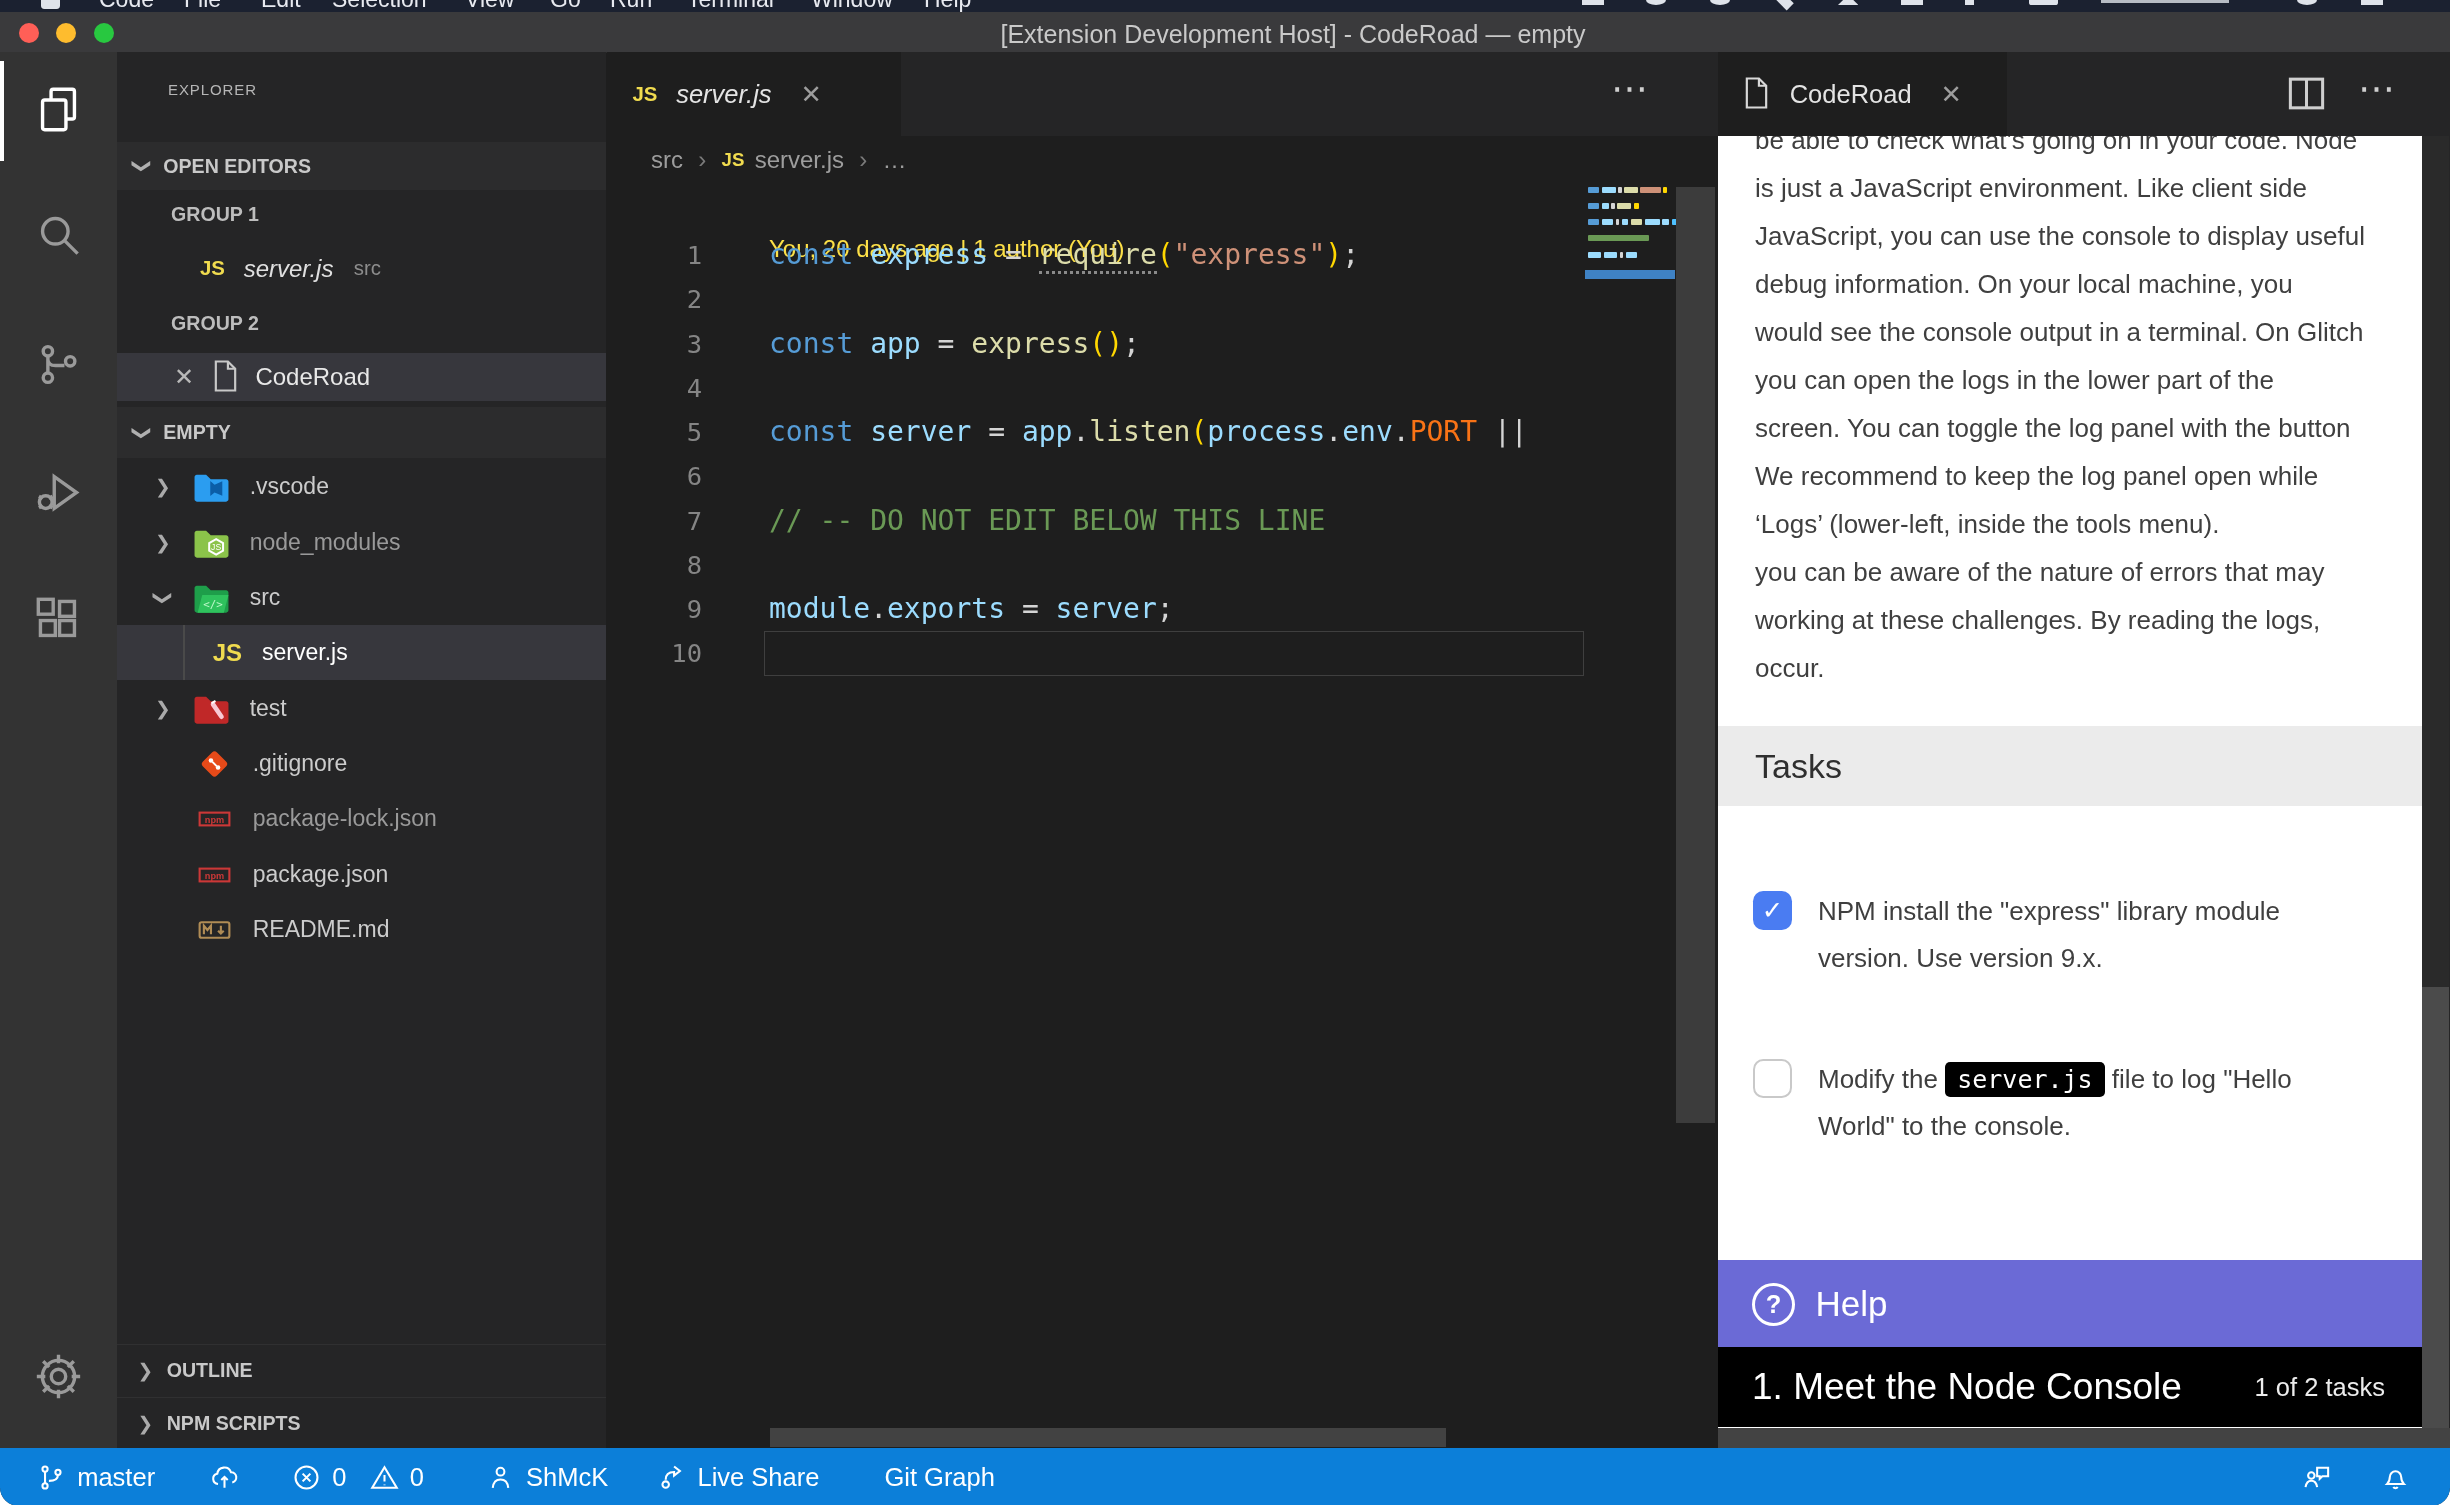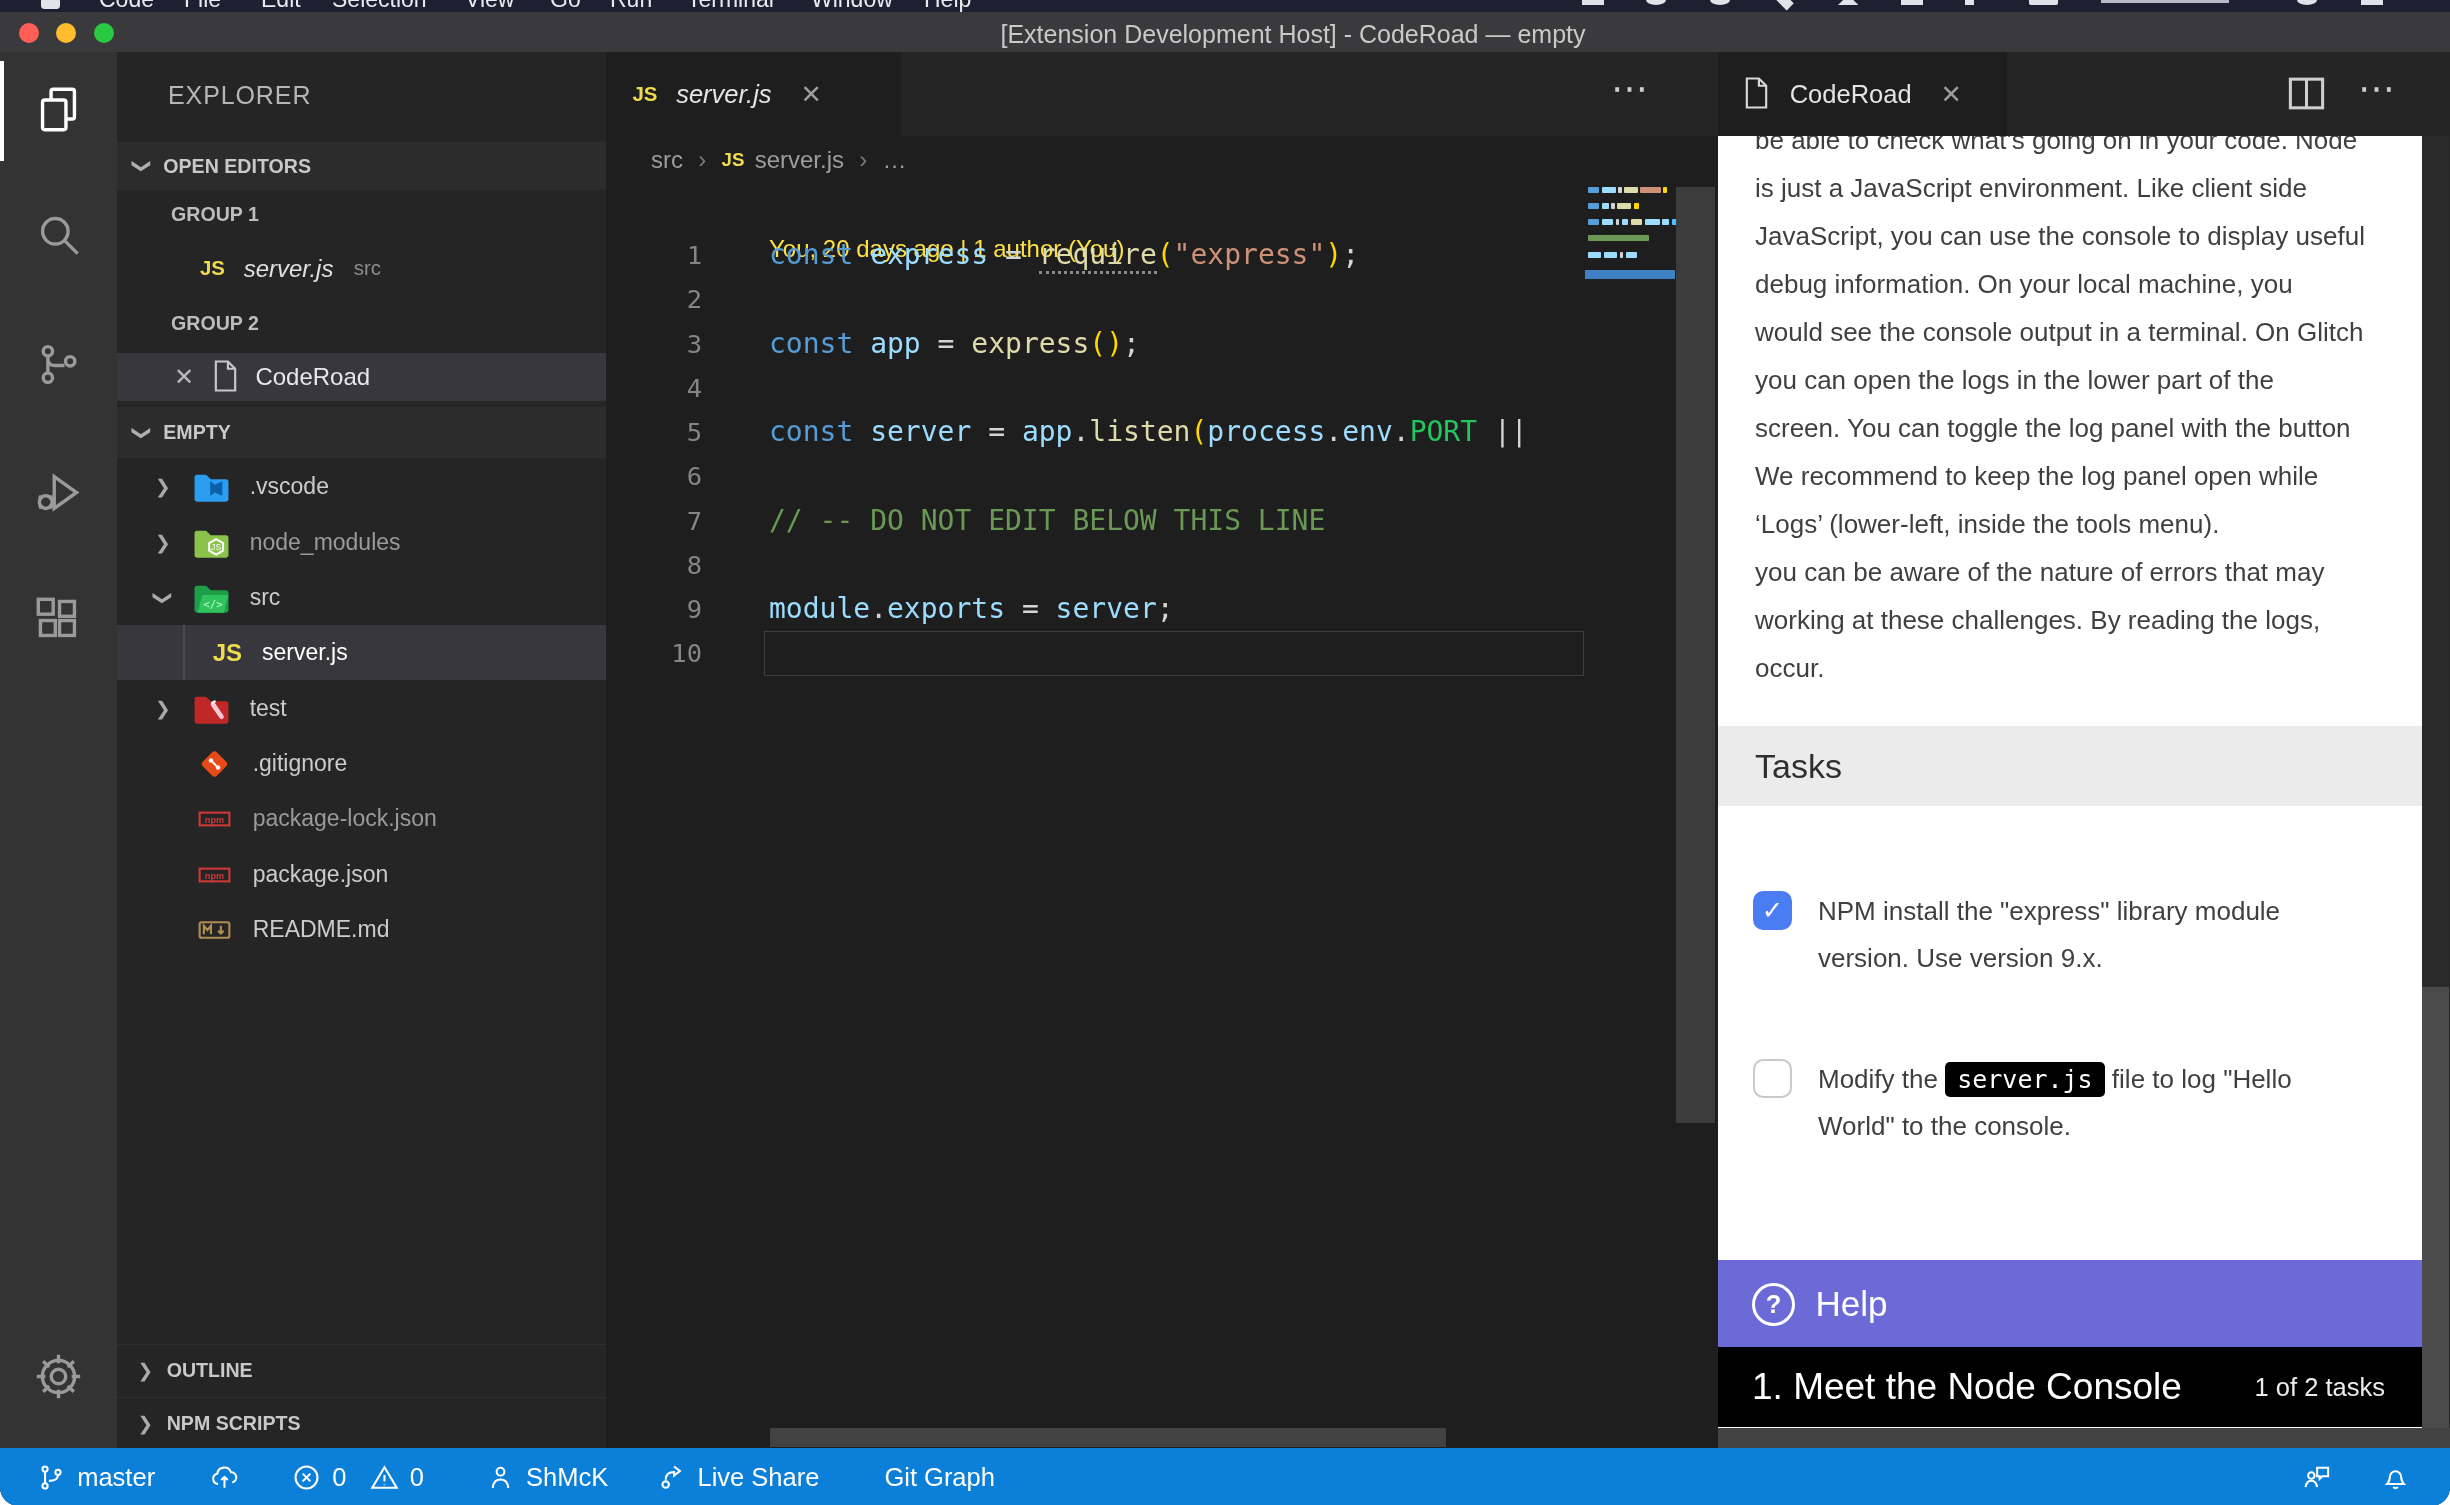--- a/index.html
+++ b/index.html
@@ -14,21 +14,21 @@
   .light{position:absolute;top:11px;width:20.4px;height:20.4px;border-radius:50%;}
   #title-text{position:absolute;top:7.7px;left:1293px;transform:translateX(-50%);color:#c9c9c9;font-size:25px;white-space:nowrap;}
   
   #activitybar{left:0;top:52px;width:117px;height:1396px;background:#333333;}
   .act-item{position:absolute;left:0;width:117px;height:102px;display:flex;align-items:center;justify-content:center;}
   .act-item svg{width:51px;height:51px;stroke:#9a9a9a;fill:none;stroke-width:1.6;}
   .act-item.active svg{stroke:#ffffff;}
   #act-indicator{position:absolute;left:0;top:8.5px;width:4.3px;height:100px;background:#ffffff;}
   
   #sidebar{left:117px;top:52px;width:489px;height:1396px;background:#252526;color:#cccccc;overflow:hidden;}
-  .sb-title{position:absolute;left:51px;top:29px;font-size:25px;color:#b6b6b6;letter-spacing:0.9px;}
+  .sb-title{position:absolute;left:51px;top:29px;font-size:15px;color:#b6b6b6;letter-spacing:0.9px;}
   .sb-band{position:absolute;left:0;width:489px;background:#2c2c2d;display:flex;align-items:center;}
   .sb-band .chev{margin-left:17px;color:#b0b0b0;}
   .sb-band .lbl{margin-left:13.6px;font-weight:bold;font-size:19.6px;color:#c9c9c9;}
   .chev{font-size:18.7px;color:#aaaaaa;display:inline-block;}
   .chev.down{transform:rotate(90deg);}
   .group-lbl{position:absolute;left:54px;font-weight:bold;font-size:19.6px;color:#bdbdbd;}
   .oe-row{position:absolute;left:0;width:489px;height:39px;display:flex;align-items:center;}
   .oe-row.selected{background:#37373d;}
   .js-badge{font-weight:bold;color:#f0db4f;font-size:20.4px;font-style:normal;}
   .tree-row{position:absolute;left:0;width:489px;height:55px;display:flex;align-items:center;}
@@ -46,21 +46,21 @@
   .tab .name.italic{font-style:italic;}
   .tab .close{margin-left:29px;color:#9d9d9d;font-size:25.5px;}
   .more-dots{position:absolute;color:#cfcfcf;font-size:37px;letter-spacing:3.4px;}
   #breadcrumb{position:absolute;left:0;top:84px;width:1112px;height:47px;color:#9d9d9d;font-size:24px;display:flex;align-items:center;}
   #blame{position:absolute;left:162px;top:183px;color:#fde047;font-size:24px;}
   .cl{position:absolute;left:0;width:987px;height:44px;font-family:"DejaVu Sans Mono",monospace;font-size:28px;line-height:44px;white-space:pre;}
   .cl .gut{position:absolute;left:34px;width:61px;text-align:right;color:#858585;font-size:25.5px;}
   .cl .src{position:absolute;left:162px;}
   .tok-kw{color:#569cd6;} .tok-vr{color:#9cdcfe;} .tok-op{color:#d4d4d4;}
   .tok-fn{color:#dcdcaa;} .tok-pa{color:#ffd700;} .tok-st{color:#ce9178;}
-  .tok-cm{color:#6a9955;} .tok-c2{color:#22c55e;}
+  .tok-cm{color:#6a9955;} .tok-c2{color:#f97316;}
   .tok-u{border-bottom:3.4px dotted #8a8a8a;}
   #cur-line{position:absolute;left:157px;top:579px;width:818px;height:43px;border:1.7px solid #3f3f3f;}
   #minimap{position:absolute;left:978px;top:135px;width:90px;}
   .mm-row{position:absolute;left:3.4px;height:6px;display:flex;gap:2.6px;}
   .mm-seg{height:6px;border-radius:0.9px;}
   #mm-bar{position:absolute;left:0px;top:83px;width:90px;height:9.4px;background:#3f82c4;}
   #ed-vscroll{position:absolute;left:1069px;top:135px;width:39px;height:936px;background:#3c3c3c;}
   #ed-hscroll{position:absolute;left:163px;top:1376px;width:676px;height:18.7px;background:#424242;}
   
   #panel{left:1718px;top:52px;width:732px;height:1396px;background:#252526;overflow:hidden;}

